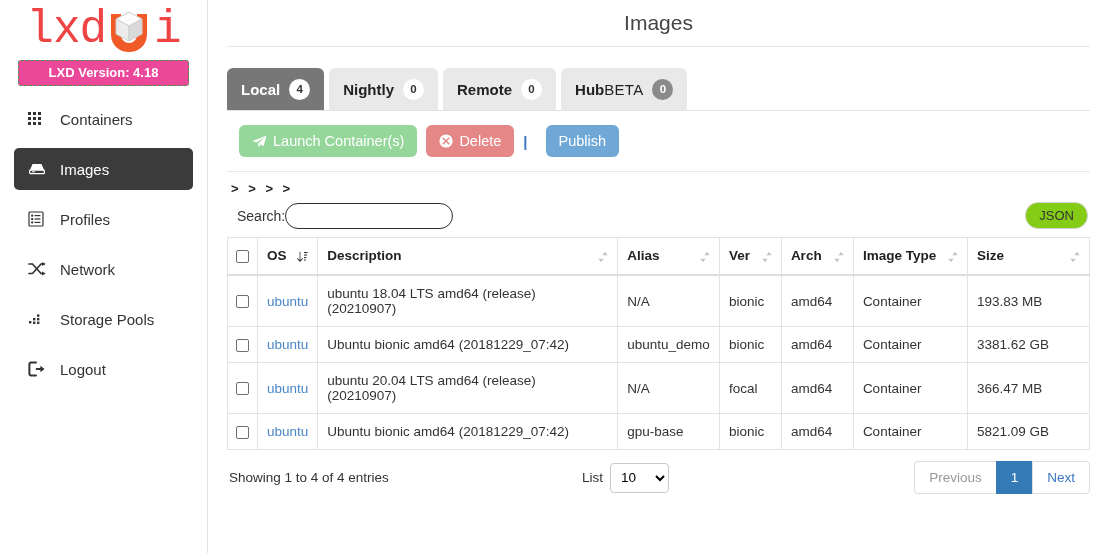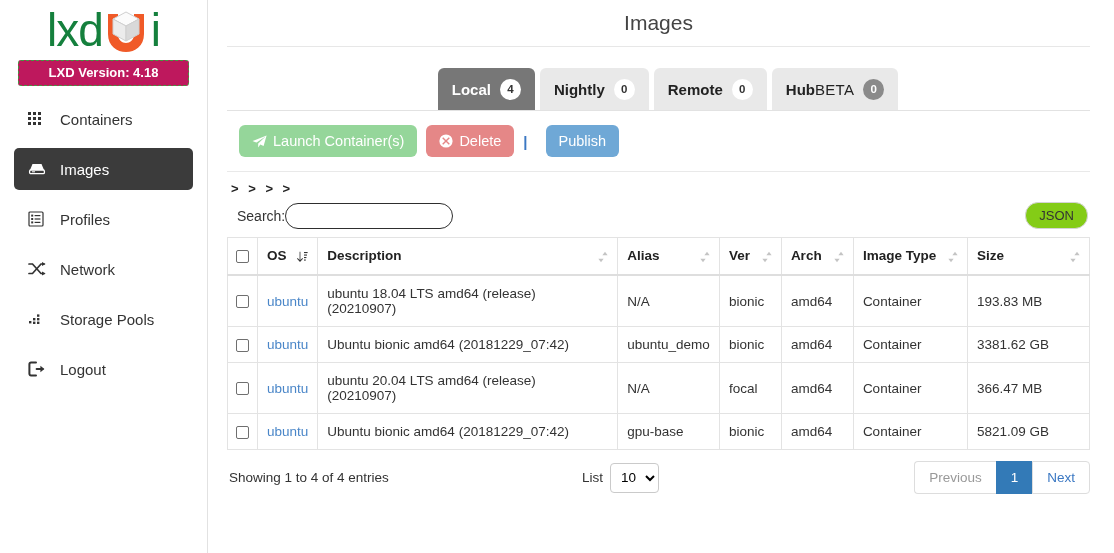--- a/index.html
+++ b/index.html
@@ -21,31 +21,31 @@
     position: relative;
   }
   .logo-wrap {
     height: 58px;
     display: flex; align-items: center; justify-content: center;
     padding-top: 4px;
   }
   .logo {
     display: flex; align-items: center; justify-content: center;
     font-size: 46px; font-weight: 400; letter-spacing: -1px;
-    color: #15803d; line-height: 1;
-    font-family: Liberation Sans, sans-serif;
+    color: #ef4444; line-height: 1;
+    font-family: Liberation Mono, monospace;
   }
   .logo .lxd { position: relative; top: -1px; }
   .logo .ui-i { position: relative; top: -1px; margin-left: 2px; }
   .logo-u { position: relative; width: 44px; height: 46px; display:inline-block; margin: 0 1px; }
   .logo-u svg { position: absolute; left: 0; top: 0; }
 
   .version-badge {
     margin: 2px 18px 8px 18px;
-    background: #be185d;
+    background: #ec4899;
     border: 1px dashed #3f9c3f;
     color: #ffffff;
     font-size: 13px; font-weight: bold;
     text-align: center;
     padding: 4px 0 5px 0;
     border-radius: 3px;
   }
 
   .nav { padding: 4px 14px 0 14px; }
   .nav-item {
@@ -77,21 +77,20 @@
     margin: 0 24px 0 19px;
   }
   .page-title { font-size: 21px; color: #444; font-weight: 400; }
 
   
   .tabs {
     display: flex; align-items: flex-end;
     margin: 21px 0 0 19px;
     height: 42px;
     position: relative;
-    justify-content: center;
   }
   .tab {
     height: 42px;
     display: flex; align-items: center;
     padding: 0 14px;
     background: #e9e9e9;
     border-radius: 6px 6px 0 0;
     margin-right: 5px;
     font-size: 15px; font-weight: bold;
     color: #222;
@@ -225,21 +224,21 @@
   .showing { min-width: 300px; }
   .list-wrap { display: flex; align-items: center; margin-left: 6px; }
   .list-label { font-size: 13.5px; margin-right: 7px; }
   select.list-sel {
     font-size: 13.5px;
     padding: 4px 6px;
     border: 1px solid #cacaca;
     border-radius: 4px;
     background: #fff;
     font-family: "Liberation Sans", sans-serif;
-    width: 49px;
+    width: 59px;
     height: 30px;
   }
   .pager { margin-left: auto; display: flex; }
   .pager .pg {
     border: 1px solid #dddddd;
     border-right: none;
     padding: 8px 14px;
     color: #3b78c3;
     background: #fff;
     cursor: pointer;

